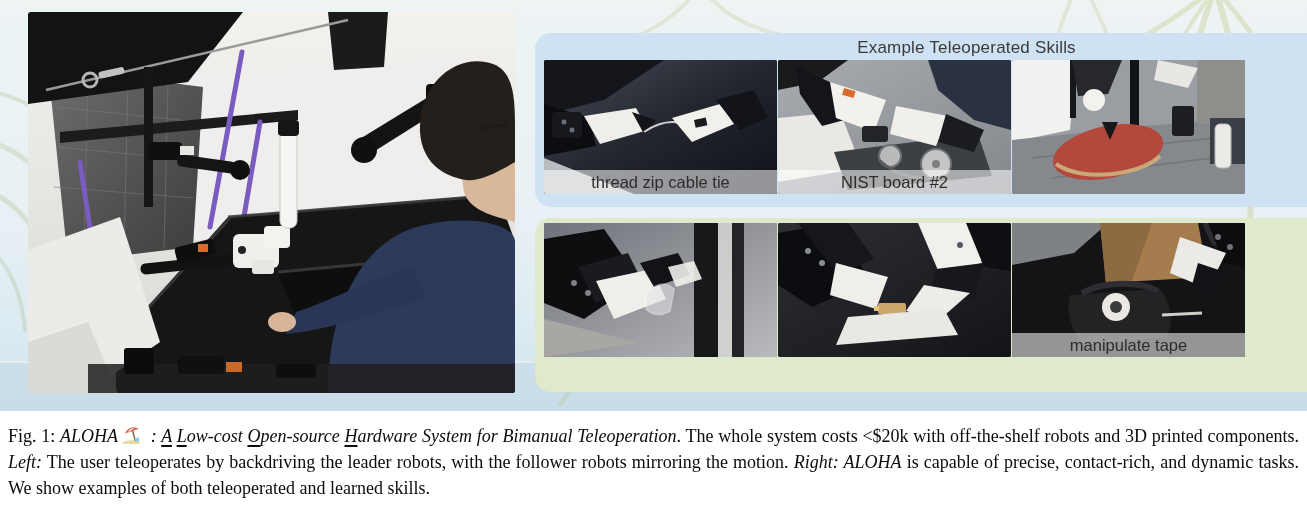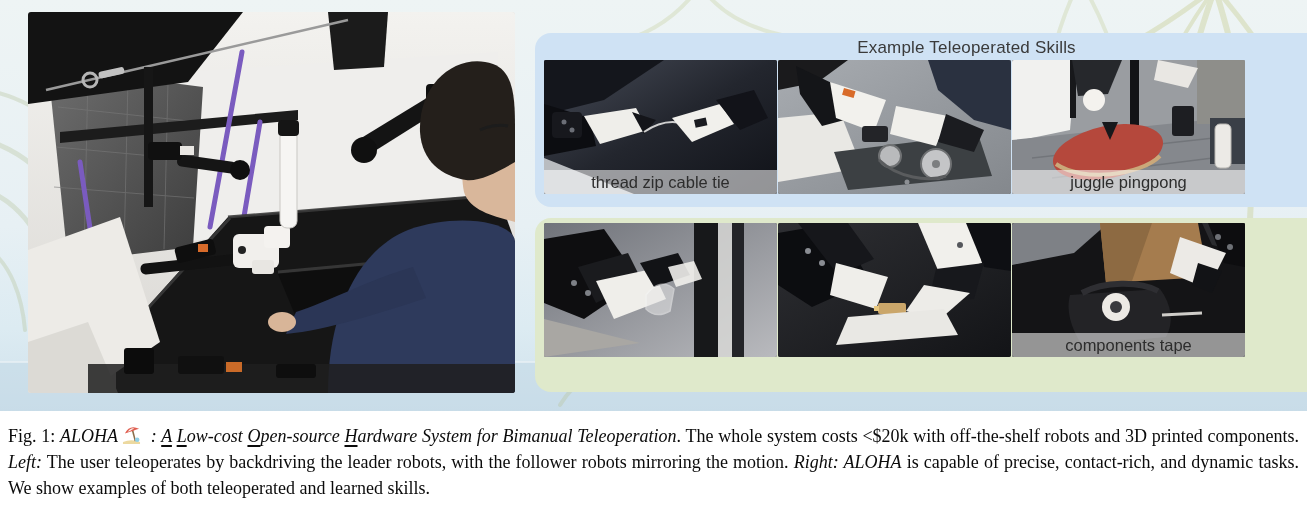--- a/index.html
+++ b/index.html
@@ -232,20 +232,21 @@
           <circle cx="158" cy="104" r="4" fill="#7c7e80"></circle>
           <path d="M101,100 C120,118 150,122 168,116" stroke="#5a5c5e" stroke-width="3" fill="none"></path>
           <polygon points="18,6 60,26 74,58 44,66 22,34" fill="#141518"></polygon>
           <polygon points="52,22 108,40 96,72 58,58" fill="#f2f1ed"></polygon>
           <polygon points="118,46 170,56 158,86 112,74" fill="#f0efeb"></polygon>
           <polygon points="168,54 206,70 196,92 160,82" fill="#1b1c20"></polygon>
           <rect x="66" y="28" width="12" height="7" transform="rotate(16 66 28)" fill="#d86b2a"></rect>
           <rect x="84" y="66" width="26" height="16" rx="3" fill="#232428"></rect>
           <circle cx="129" cy="122" r="2.5" fill="#8d9095"></circle>
         </svg>
+        <figcaption>NIST board #2</figcaption>
       </figure>
 
       <figure class="thumb">
         <svg viewBox="0 0 233 134" preserveAspectRatio="none">
           <rect width="233" height="134" fill="#9a9da1"></rect>
           <polygon points="0,0 64,0 58,70 0,82" fill="#f1f1ef"></polygon>
           <polygon points="0,80 233,56 233,134 0,134" fill="#85888d"></polygon>
           <g stroke="#6e7176" stroke-width="1.5" opacity="0.8">
             <line x1="20" y1="98" x2="220" y2="76"></line>
               <line x1="40" y1="118" x2="233" y2="94"></line>
@@ -256,21 +257,20 @@
           <rect x="58" y="0" width="6" height="58" fill="#17181b"></rect>
           <polygon points="60,0 110,0 96,34 66,36" fill="#26282c"></polygon>
           <ellipse cx="96" cy="92" rx="56" ry="26" transform="rotate(-12 96 92)" fill="#b5483c"></ellipse>
           <path d="M44,104 C70,122 128,116 148,96" stroke="#caa87a" stroke-width="4" fill="none"></path>
           <polygon points="90,62 106,62 98,80" fill="#17181b"></polygon>
           <circle cx="82" cy="40" r="11" fill="#f4f2ee"></circle>
           <rect x="203" y="64" width="16" height="44" rx="5" fill="#eceae6" stroke="#b9b7b3"></rect>
           <polygon points="146,0 186,8 176,28 142,20" fill="#e9e7e3"></polygon>
           <rect x="160" y="46" width="22" height="30" rx="3" fill="#1d1e22"></rect>
         </svg>
-        <figcaption>juggle pingpong</figcaption>
       </figure>
 
     </div>
   </section>
 
   <section class="panel green">
     <div class="thumb-row">
 
       <figure class="thumb">
         <svg viewBox="0 0 233 134" preserveAspectRatio="none">
@@ -332,21 +332,21 @@
           <path d="M70,70 C92,58 128,58 146,68" stroke="#2e2e32" stroke-width="6" fill="none"></path>
           <circle cx="104" cy="84" r="14" fill="#ece9e4"></circle>
             <circle cx="104" cy="84" r="6" fill="#3a3a3e"></circle>
           <line x1="150" y1="92" x2="190" y2="90" stroke="#cfcdc9" stroke-width="3"></line>
           <polygon points="196,0 233,0 233,44 212,40" fill="#0d0d0f"></polygon>
           <polygon points="168,14 214,30 196,66 158,50" fill="#eceae6"></polygon>
           <polygon points="186,40 210,48 200,70 180,62" fill="#121316"></polygon>
           <circle cx="206" cy="14" r="3" fill="#6e7176"></circle>
             <circle cx="218" cy="24" r="3" fill="#6e7176"></circle>
         </svg>
-        <figcaption>components tape</figcaption>
+        <figcaption>manipulate tape</figcaption>
       </figure>
 
     </div>
   </section>
 </div>
 
 <p class="caption"><span>Fig. 1: </span><span class="it">ALOHA</span><svg class="emoji-ico" viewBox="0 0 20 19" aria-hidden="true">
       <path d="M1,17 Q10,13 19,17 L19,19 L1,19 Z" fill="#ecd9a0"></path>
       <line x1="11" y1="4" x2="14" y2="16" stroke="#8a6d4a" stroke-width="1.6"></line>
       <path d="M3,8 Q8,-2 18,3 Q14,4 12,5 Q8,6 3,8 Z" fill="#e05d4f"></path>

